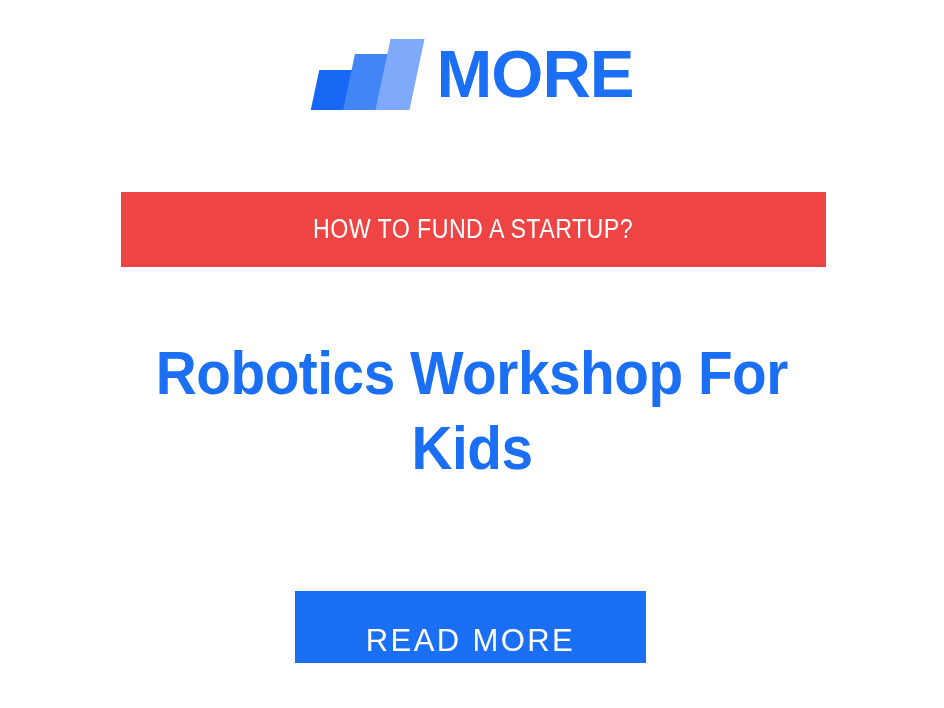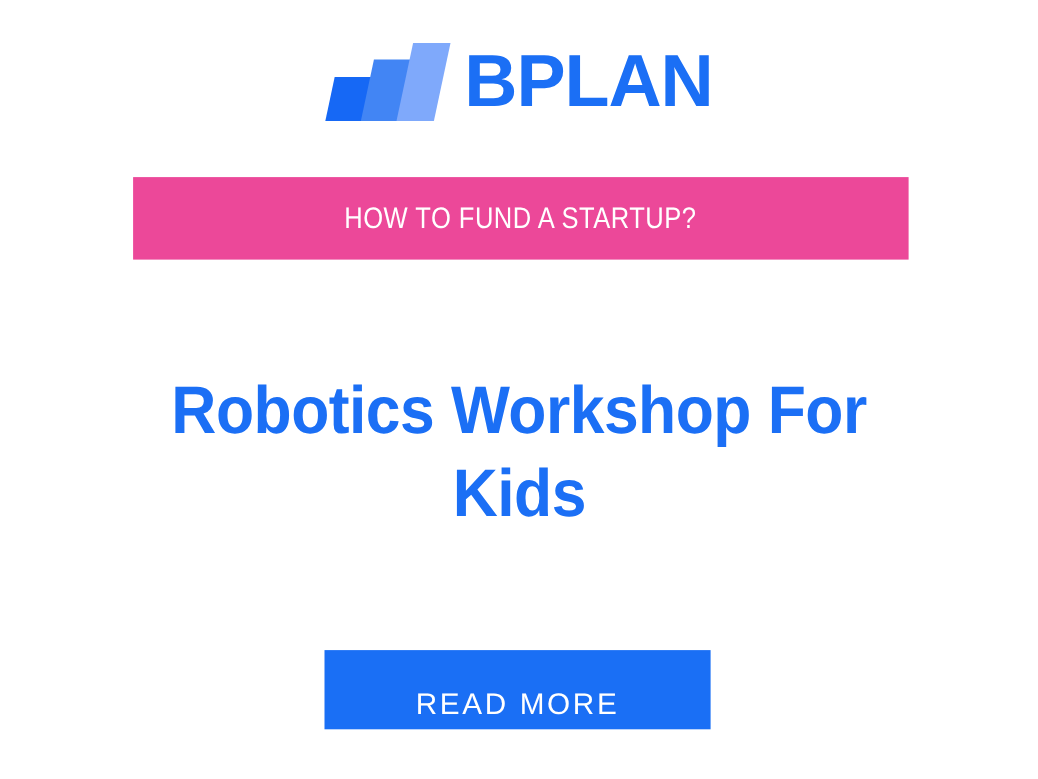--- a/index.html
+++ b/index.html
@@ -122,45 +122,45 @@
     display: flex;
     align-items: center;
     justify-content: center;
     border: none;
     padding: 0;
     cursor: pointer;
   }
   .cta-label {
     color: #ffffff;
     font-family: "Liberation Sans", sans-serif;
-    font-size: 27px;
+    font-size: 31px;
     font-weight: 400;
     letter-spacing: 2.4px;
     text-transform: uppercase;
     white-space: nowrap;
     margin-top: 27px;
   }
 </style>
 </head>
 <body style="background: rgb(255, 255, 255);">
 
 <div class="page">
 
   <div class="logo-row">
 
     <div class="logo-mark">
       <div class="logo-bar logo-bar-1" style="background: rgb(22, 104, 245);"></div>
       <div class="logo-bar logo-bar-2" style="background: rgb(66, 133, 244);"></div>
       <div class="logo-bar logo-bar-3" style="background: rgb(127, 169, 251);"></div>
     </div>
 
-    <div class="logo-word" style="color: rgb(27, 111, 245);">BPLAN</div>
+    <div class="logo-word" style="color: rgb(27, 111, 245);">MORE</div>
   </div>
 
-  <div class="banner" style="background: #ec4899;">
+  <div class="banner" style="background: #ef4444; margin-top: 31px;">
     <span class="banner-text" style="color: rgb(255, 255, 255);">HOW TO FUND A STARTUP?</span>
   </div>
 
   <div class="headline" style="color: rgb(27, 111, 245);">
     <span class="headline-inner">Robotics Workshop For</span><br>
     <span class="headline-inner">Kids</span>
   </div>
 
   <div class="cta-button" style="background: rgb(26, 111, 245);">
     <span class="cta-label" style="color: rgb(255, 255, 255);">READ MORE</span>

